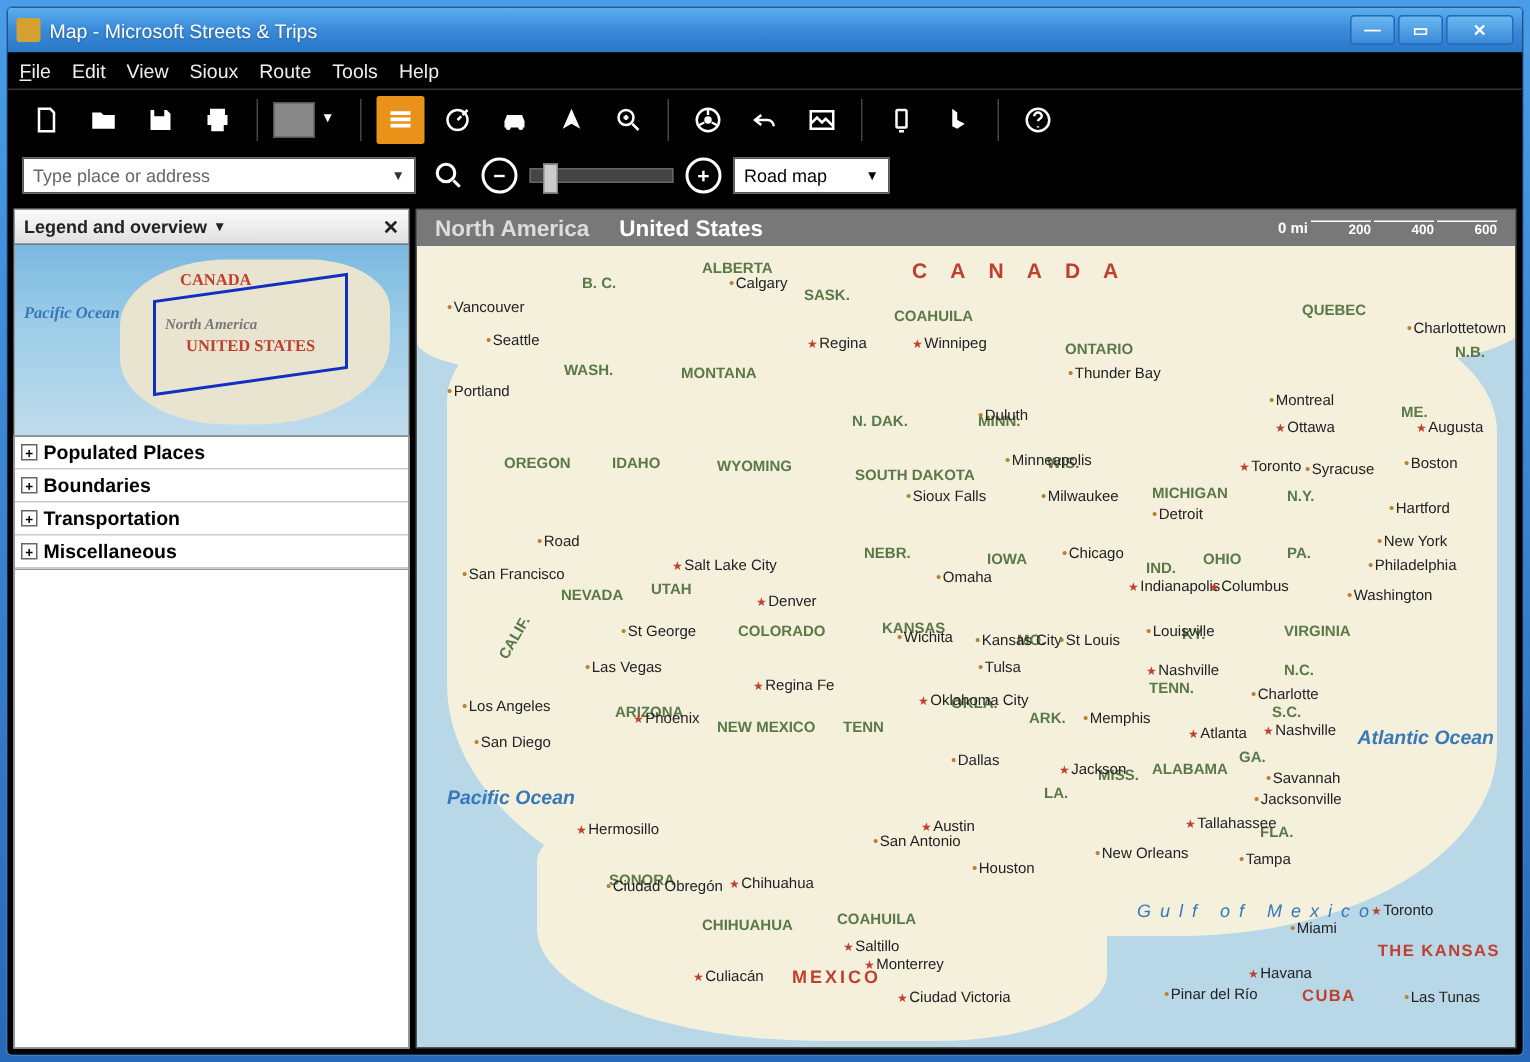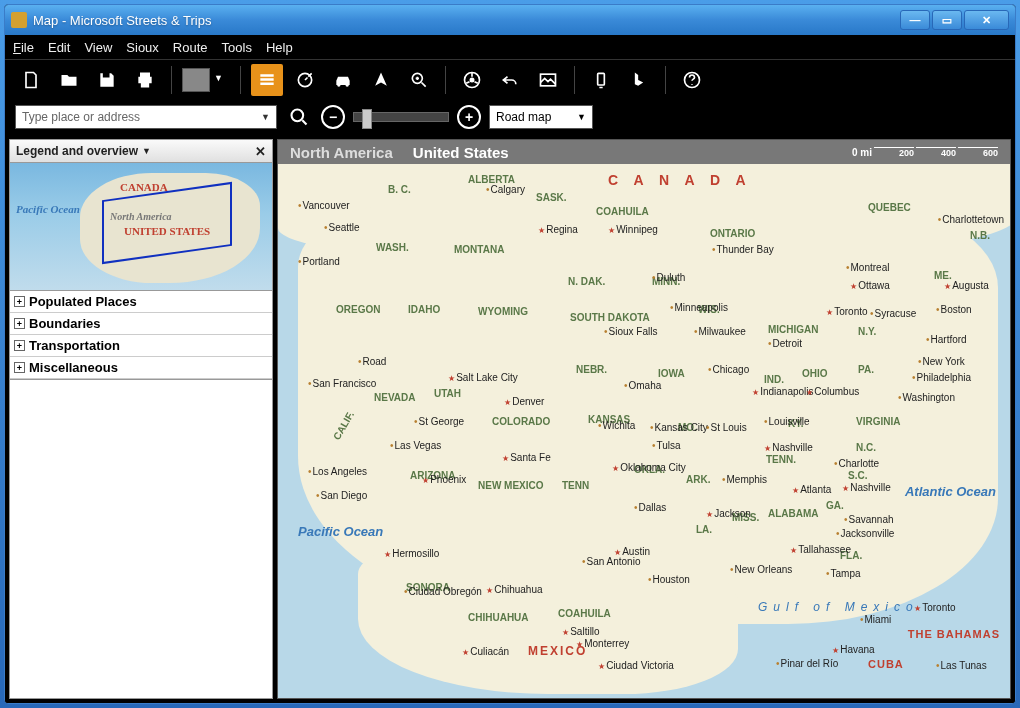--- a/index.html
+++ b/index.html
@@ -265,21 +265,21 @@
       <div class="mapview">
         <div class="land can"></div>
           <div class="land us"></div>
           <div class="land mex"></div>
 
         <div class="ocean-label" style="left:20px;top:360px">Pacific Ocean</div>
         <div class="ocean-label" style="right:14px;top:320px">Atlantic Ocean</div>
         <div class="gulf" style="left:480px;top:436px">Gulf of Mexico</div>
         <div class="country-label" style="left:330px;top:8px">C A N A D A</div>
         <div class="country-label" style="left:250px;top:480px;letter-spacing:2px;font-size:12px">MEXICO</div>
-        <div class="country-label" style="right:10px;top:464px;letter-spacing:1px;font-size:11px">THE BAHAMAS</div>
+        <div class="country-label" style="right:10px;top:464px;letter-spacing:1px;font-size:11px">THE KANSAS</div>
         <div class="country-label" style="left:590px;top:494px;letter-spacing:1px;font-size:11px">CUBA</div>
 
         <div class="state" style="left:110px;top:20px">B. C.</div>
         <div class="state" style="left:190px;top:10px">ALBERTA</div>
         <div class="state" style="left:258px;top:28px">SASK.</div>
         <div class="state" style="left:318px;top:42px">COAHUILA</div>
         <div class="state" style="left:432px;top:64px">ONTARIO</div>
         <div class="state" style="left:590px;top:38px">QUEBEC</div>
         <div class="state" style="right:20px;top:66px">N.B.</div>
         <div class="state" style="left:98px;top:78px">WASH.</div>
@@ -368,21 +368,21 @@
         <div class="city" style="left:452px;top:400px">New Orleans</div>
         <div class="city cap" style="left:428px;top:344px">Jackson</div>
         <div class="city major" style="left:370px;top:410px">Houston</div>
         <div class="city major" style="left:356px;top:338px">Dallas</div>
         <div class="city cap" style="left:336px;top:382px">Austin</div>
         <div class="city major" style="left:304px;top:392px">San Antonio</div>
         <div class="city cap" style="left:334px;top:298px">Oklahoma City</div>
         <div class="city" style="left:374px;top:276px">Tulsa</div>
         <div class="city" style="left:320px;top:256px">Wichita</div>
         <div class="city cap" style="left:226px;top:232px">Denver</div>
-        <div class="city cap" style="left:224px;top:288px">Santa Fe</div>
+        <div class="city cap" style="left:224px;top:288px">Regina Fe</div>
         <div class="city major cap" style="left:144px;top:310px">Phoenix</div>
         <div class="city" style="left:112px;top:276px">Las Vegas</div>
         <div class="city cap" style="left:170px;top:208px">Salt Lake City</div>
         <div class="city" style="left:136px;top:252px">St George</div>
         <div class="city" style="left:80px;top:192px">Road</div>
         <div class="city major" style="left:30px;top:214px">San Francisco</div>
         <div class="city major" style="left:30px;top:302px">Los Angeles</div>
         <div class="city major" style="left:38px;top:326px">San Diego</div>
         <div class="city cap" style="left:106px;top:384px">Hermosillo</div>
         <div class="city" style="left:126px;top:422px">Ciudad Obregón</div>

